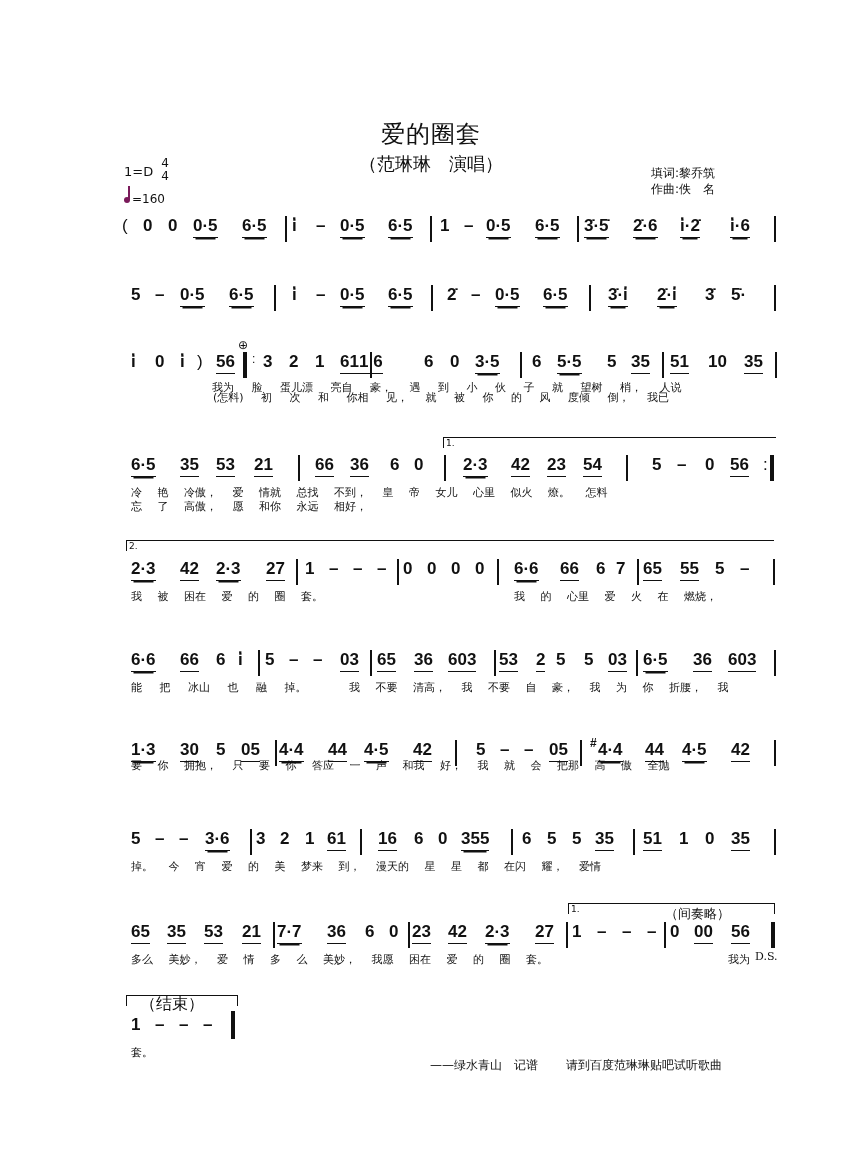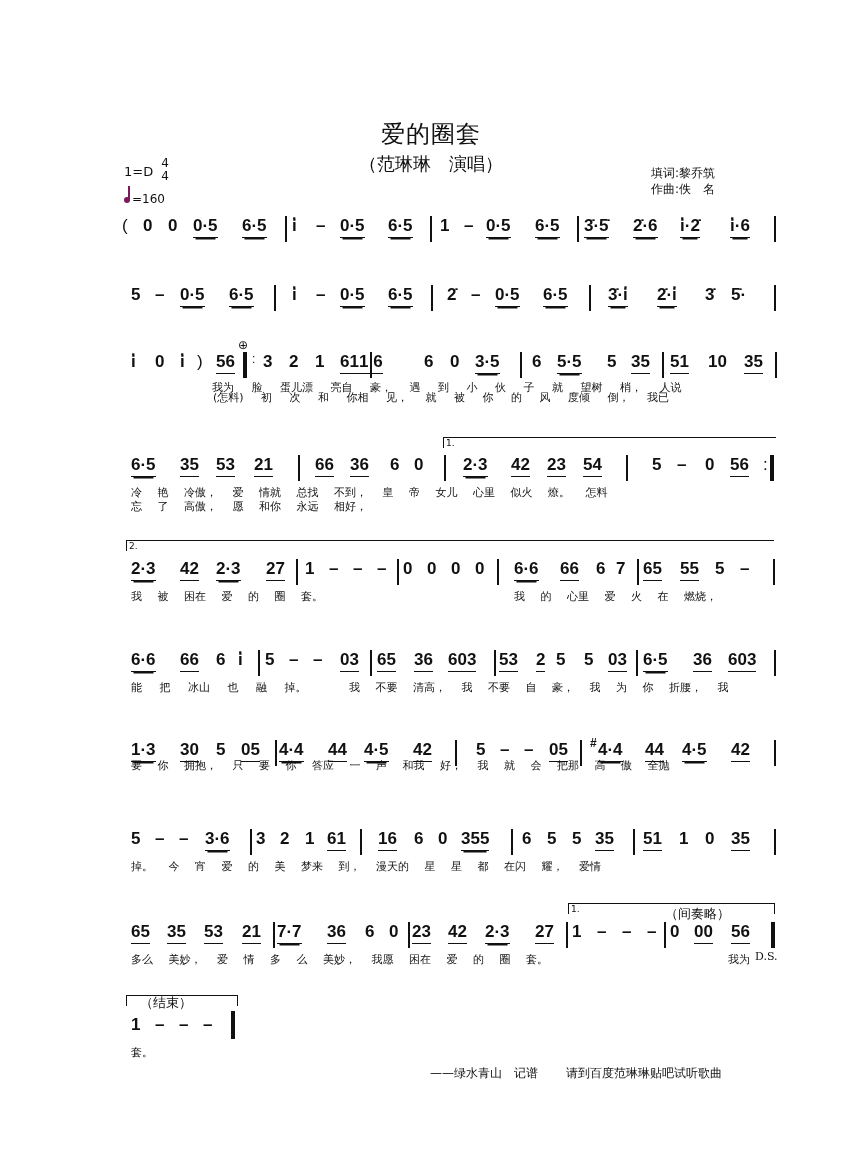--- a/index.html
+++ b/index.html
@@ -15,21 +15,21 @@
   .tempo .note:after{content:"";position:absolute;right:0;bottom:3px;width:2px;height:14px;background:#7a1a5a;}
   .row{position:absolute;left:0;width:862px;}
   .tok{position:absolute;font-family:"Liberation Sans",sans-serif;font-weight:bold;font-size:17px;text-align:center;white-space:nowrap;}
   .u1{border-bottom:1.5px solid #111;padding-bottom:1px;}
   .u2{border-bottom:1.5px solid #111;box-shadow:0 4px 0 -2.5px #111;padding-bottom:1px;}
   .bar{position:absolute;width:1.5px;background:#111;}
   .dbar{position:absolute;width:4px;border-left:1.5px solid #111;border-right:3px solid #111;box-sizing:border-box;}
   .lyr{position:absolute;font-size:11px;white-space:nowrap;}
   .volta{position:absolute;border-top:1px solid #111;border-left:1px solid #111;height:10px;font-size:9px;padding-left:2px;}
   .volta.r{border-right:1px solid #111;}
-  .foot{font-size:12px;margin-top:8px;}
+  .foot{font-size:12px;}
 </style>
 </head>
 <body>
 
 <div class="abs title">爱的圈套</div>
 <div class="abs subtitle">（范琳琳　演唱）</div>
 <div class="abs credit" style="top:165px">填词:黎乔筑</div>
 <div class="abs credit" style="top:181px">作曲:佚　名</div>
 <div class="abs key">1=D</div>
 <div class="abs timesig">
@@ -284,21 +284,21 @@
   <span class="tok" style="left:670px">0</span>
   <span class="tok u1" style="left:694px">00</span>
   <span class="tok u1" style="left:731px">56</span>
   <div class="dbar" style="left:771px;top:0;height:26px"></div>
   <div class="lyr" style="left:131px;top:30px;word-spacing:12px">多么 美妙， 爱 情 多 么 美妙， 我愿 困在 爱 的 圈 套。</div>
   <div class="lyr" style="left:728px;top:30px">我为</div>
   <div class="lyr" style="left:755px;top:28px;font-family:'DejaVu Serif',serif">D.S.</div>
 </div>
 
 <div class="volta r" style="left:126px;top:995px;width:108px"></div>
-<div class="abs" style="left:140px;top:994px;font-size:13px">（结束）</div>
+<div class="abs" style="left:140px;top:994px;font-size:16px">（结束）</div>
 <div class="row" style="top:1015px">
   <span class="tok" style="left:131px">1</span>
   <span class="tok" style="left:155px">–</span>
   <span class="tok" style="left:179px">–</span>
   <span class="tok" style="left:203px">–</span>
   <div class="dbar" style="left:231px;top:-4px;height:28px"></div>
   <div class="lyr" style="left:131px;top:30px">套。</div>
 </div>
 
 <div class="abs foot" style="left:430px;top:1057px">——绿水青山　记谱</div>

